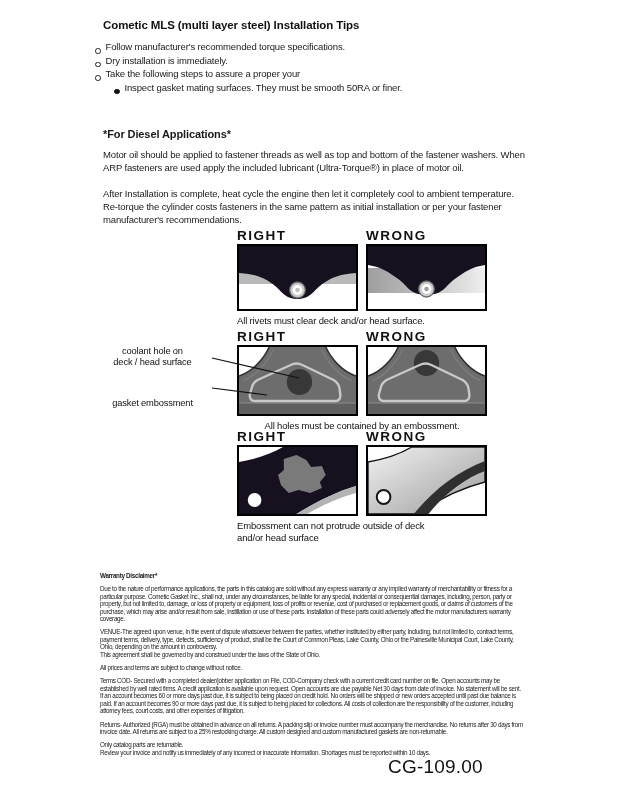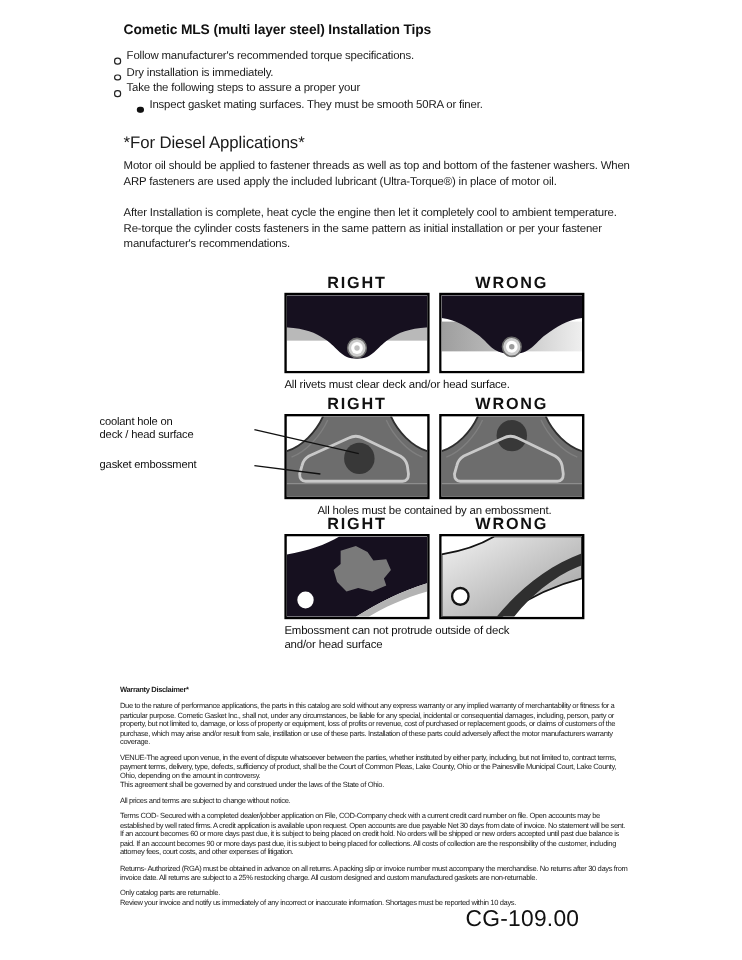--- a/index.html
+++ b/index.html
@@ -5,36 +5,36 @@
   html,body{margin:0;padding:0}
   body{width:618px;height:800px;background:#ffffff;font-family:"Liberation Sans","DejaVu Sans",sans-serif;color:#1a1a1a;position:relative;overflow:hidden}
   .abs{position:absolute}
   .title{left:103px;top:19px;font-size:11.5px;font-weight:bold;letter-spacing:-0.1px;text-underline-offset:2px;color:#111}
   .tips{left:95px;top:40px;font-size:9.5px;letter-spacing:-0.15px;line-height:13.6px}
   .b{display:flex;align-items:flex-end}
   .b .m{width:3.5px;height:3.5px;border:1px solid #222;border-radius:50%;margin-right:5px;flex:0 0 auto;background:transparent}
   .sub{margin-left:19px}
   .sub .m{background:#111;border-color:#111}
   .diesel{left:103px;top:112px;width:426px;font-size:9.5px;letter-spacing:-0.15px;line-height:12.9px}
-  .diesel .h{font-size:14px;font-weight:normal;margin:0 0 8px 0;letter-spacing:-0.1px}
+  .diesel .h{font-size:11px;font-weight:bold;margin:16px 0 8px 0;letter-spacing:-0.1px}
   .diesel p{margin:0 0 13px 0}
   .fig{left:237px;width:250px}
   .labels{display:flex;margin-bottom:1px}
-  .flabel{width:121px;text-align:center;font-size:13.5px;font-weight:bold;letter-spacing:1.5px;color:#111}
+  .flabel{width:121px;font-size:13.5px;font-weight:bold;letter-spacing:1.5px;color:#111}
   .labels .flabel + .flabel{margin-left:8px}
   .panels{display:flex}
   .panel{width:121px;border:2px solid #000;background:#fff;box-sizing:border-box}
   .panel + .panel{margin-left:8px}
   .panel svg{display:block;width:100%;height:100%}
   .caption{font-size:9.5px;letter-spacing:-0.15px;margin-top:4px;line-height:11.5px;color:#111}
   #fig1{top:228px}#fig1 .panel{height:67px}
   #fig2{top:329px}#fig2 .panel{height:71px}#fig2 .caption{text-align:center}
   #fig3{top:429px}#fig3 .panel{height:71px}
-  .callouts{left:83px;top:346px;width:113px;text-align:left;font-size:9.3px;line-height:10.5px;letter-spacing:-0.15px;color:#111}
-  .callouts .c2{margin-top:15px}
+  .callouts{left:96px;top:346px;width:113px;text-align:center;font-size:9.3px;line-height:10.5px;letter-spacing:-0.15px;color:#111}
+  .callouts .c2{margin-top:31px}
   .leaders{left:211px;top:352px;width:95px;height:50px;z-index:5;overflow:visible}
   .legal{left:100px;top:572px;width:424px;font-size:6.3px;line-height:7.4px;letter-spacing:-0.3px;color:#222}
   .legal .lh{font-weight:bold}
   .legal .gap{margin-top:6px}
   .pagecode{left:388px;top:756px;font-size:19px;letter-spacing:0.2px;color:#111}
 </style>
 </head>
 <body>
 
 <div class="abs title">Cometic MLS (multi layer steel) Installation Tips</div>

